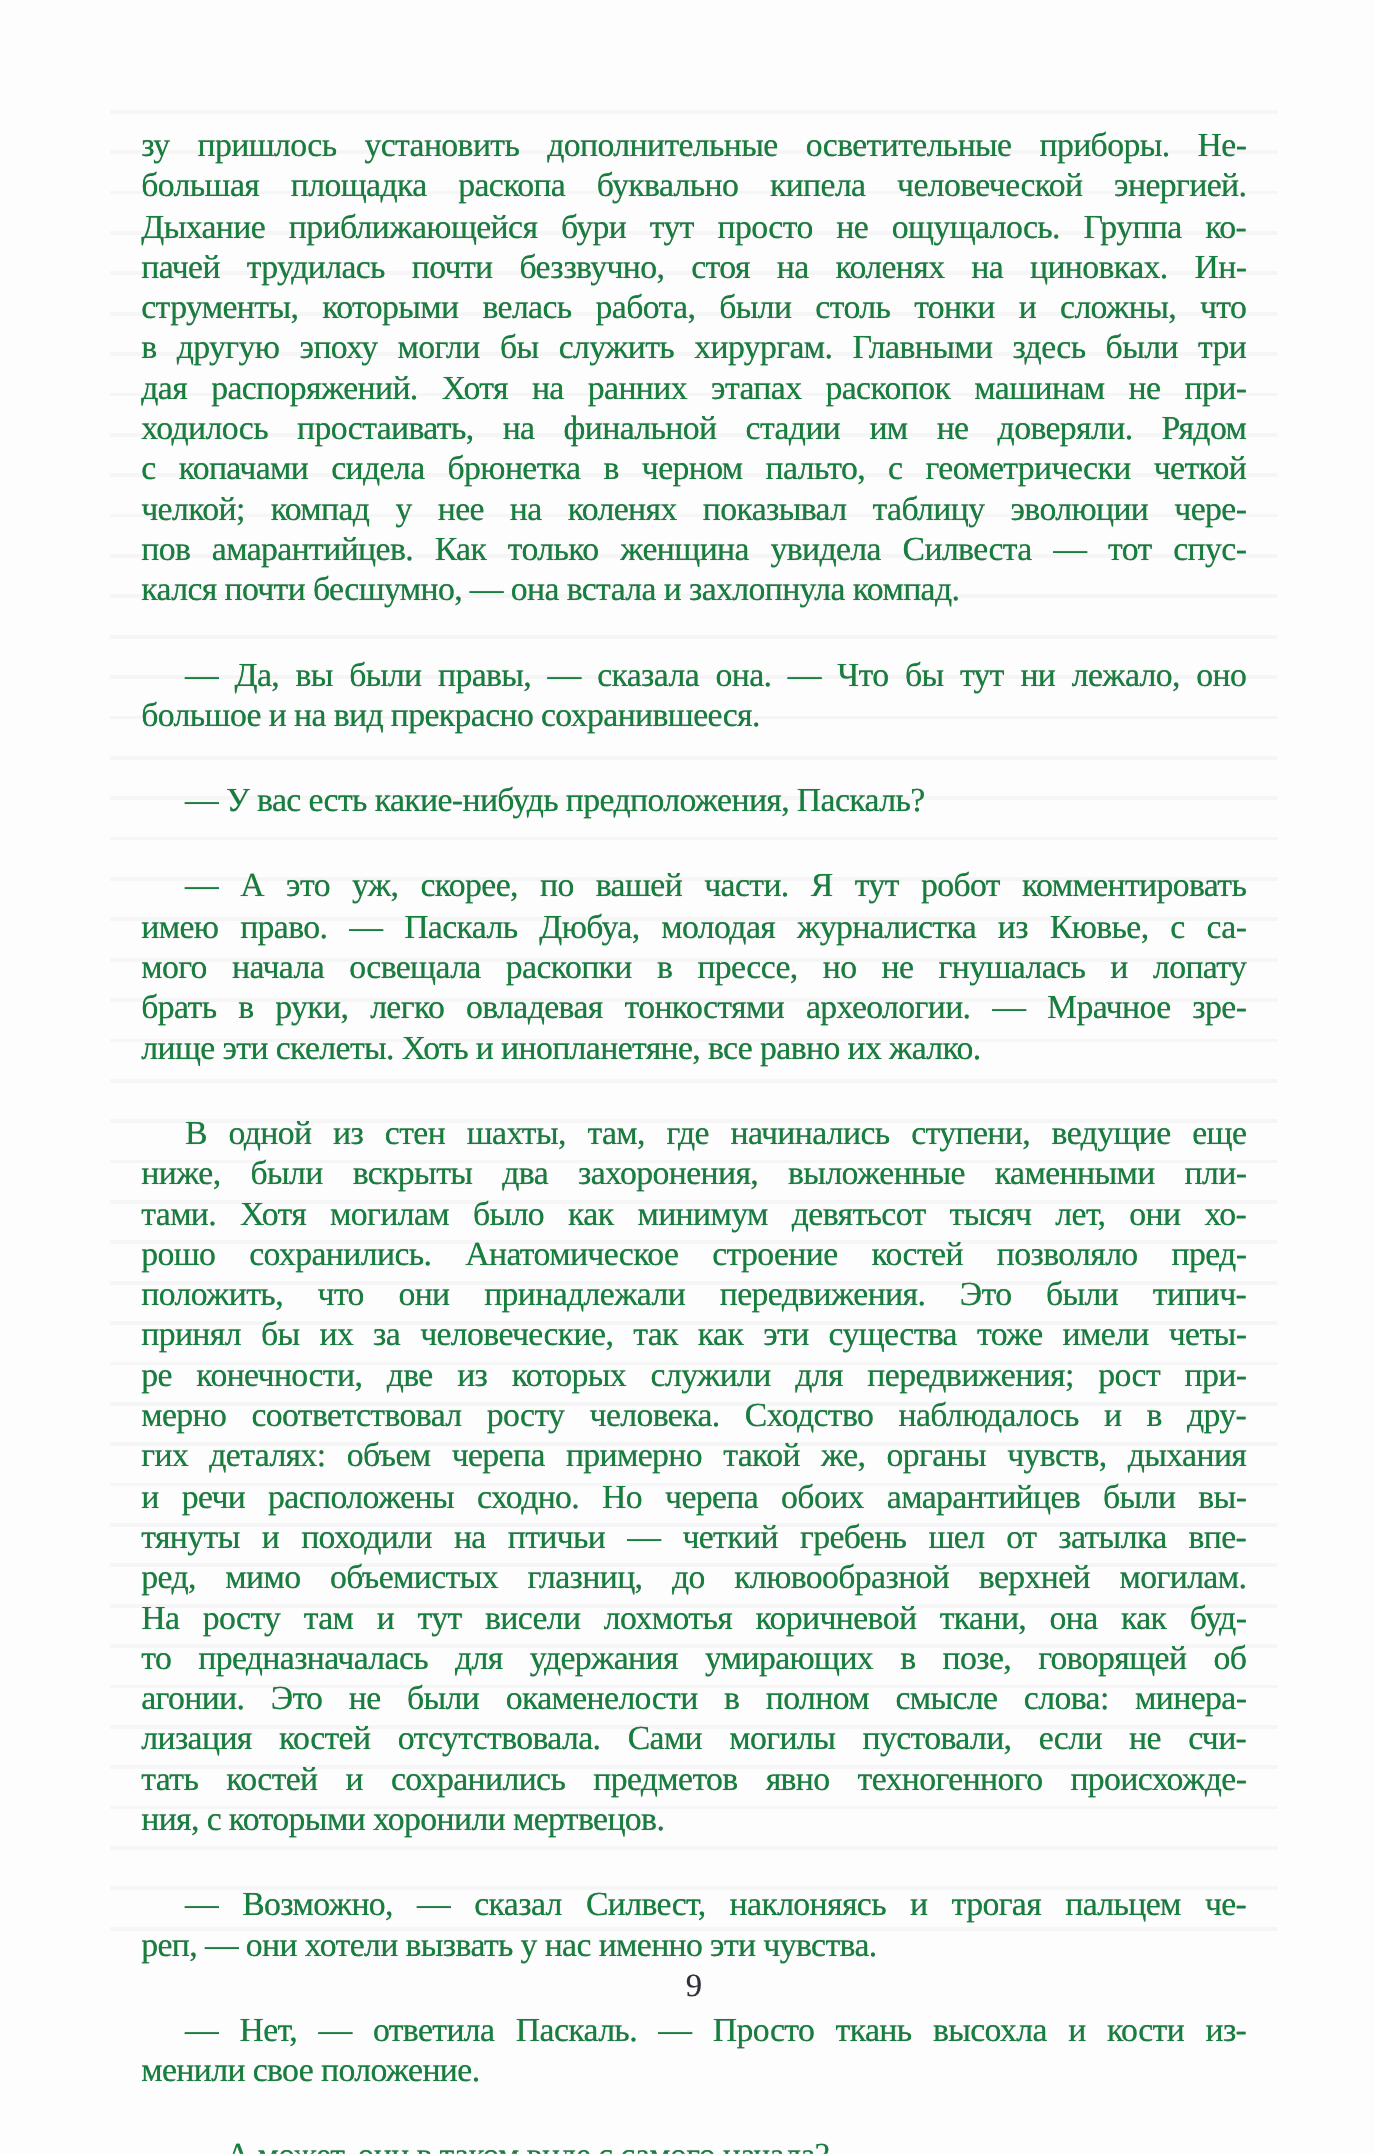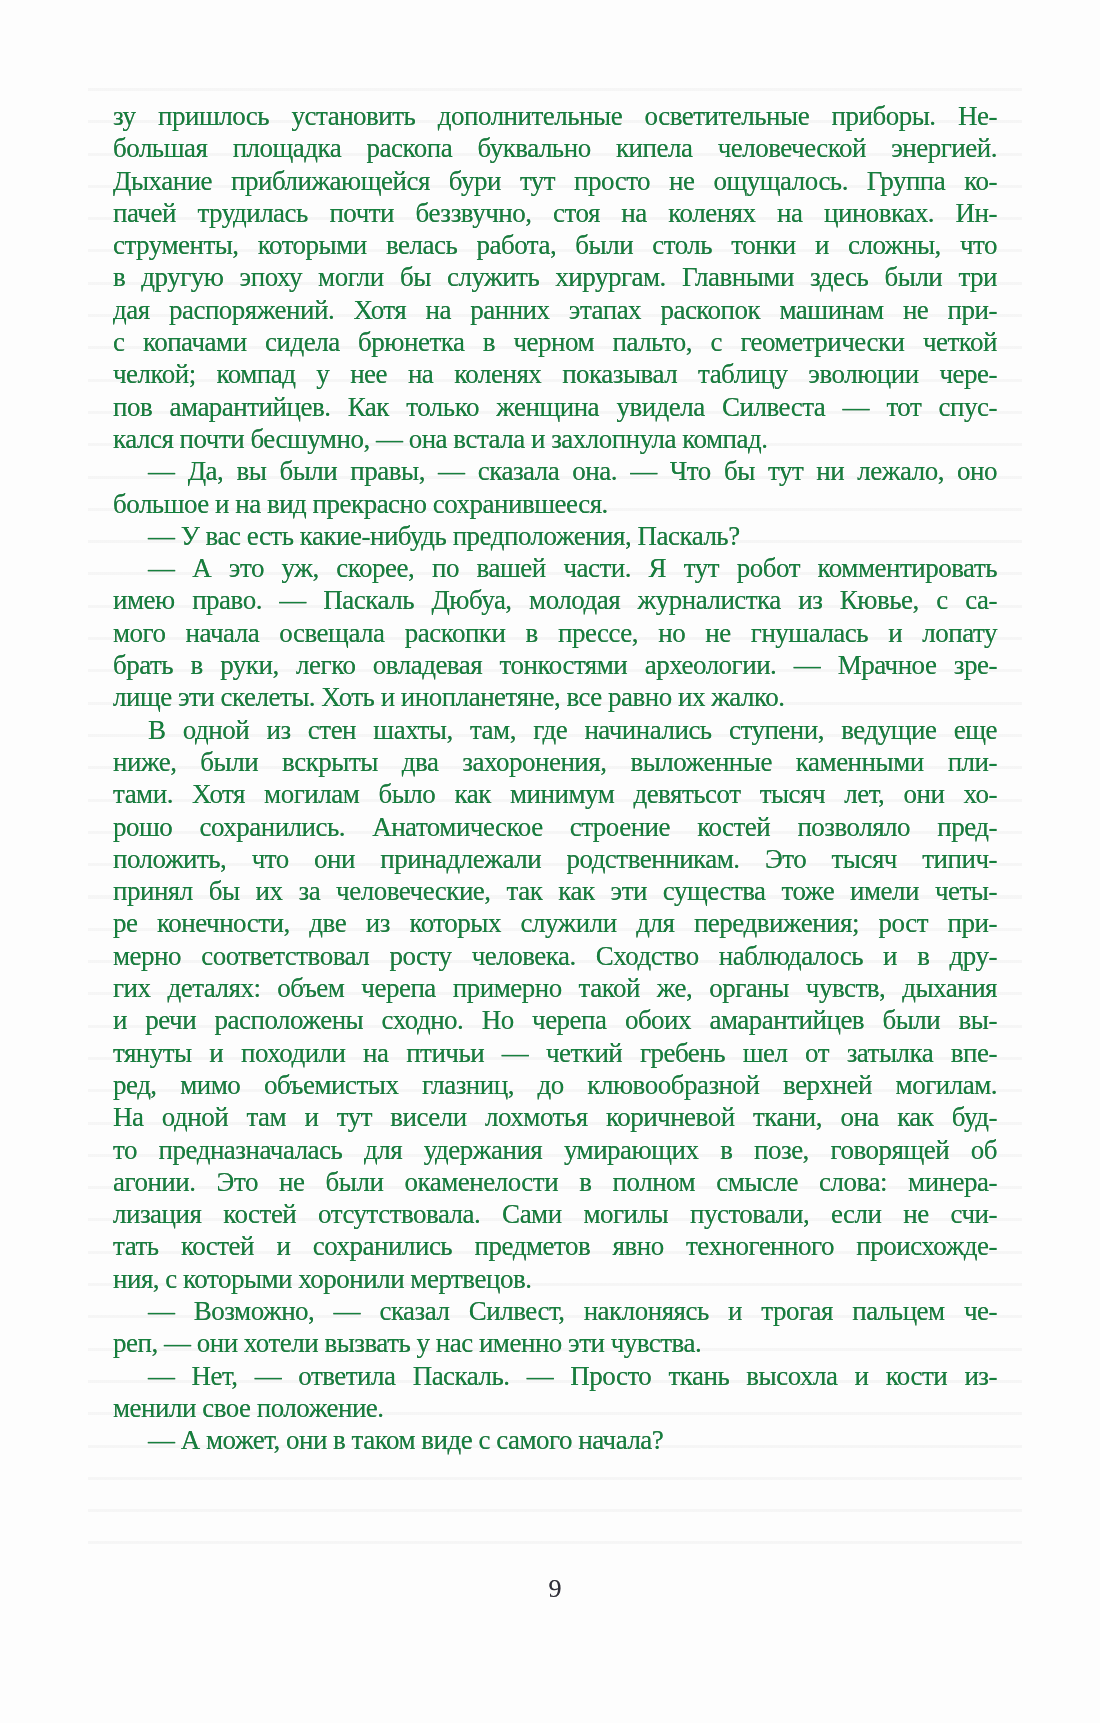--- a/index.html
+++ b/index.html
@@ -35,21 +35,21 @@
     text-shadow: 0 0 0.6px rgba(40,40,40,0.6);
   }
   .line {
     text-align: justify;
     text-align-last: justify;
     hyphens: none;
     white-space: normal;
     overflow-wrap: normal;
   }
   .line.para-end { text-align-last: left; }
-  .line.indent { text-indent: 35px; }
+  .line.indent { text-indent: 35px; margin-top: 36px; }
   .page-number {
     position: absolute;
     top: 1574px;
     left: 113px;
     width: 884px;
     text-align: center;
     font-size: 26px;
     color: #30303a;
     text-shadow: 0 0 0.6px rgba(40,40,40,0.5);
   }
@@ -60,45 +60,46 @@
 <div class="screen">
   <div class="scan-bands"></div>
   <div class="text-block">
       <div class="line">зу пришлось установить дополнительные осветительные приборы. Не-</div>
       <div class="line">большая площадка раскопа буквально кипела человеческой энергией.</div>
       <div class="line">Дыхание приближающейся бури тут просто не ощущалось. Группа ко-</div>
       <div class="line">пачей трудилась почти беззвучно, стоя на коленях на циновках. Ин-</div>
       <div class="line">струменты, которыми велась работа, были столь тонки и сложны, что</div>
       <div class="line">в другую эпоху могли бы служить хирургам. Главными здесь были три</div>
       <div class="line">дая распоряжений. Хотя на ранних этапах раскопок машинам не при-</div>
+      <div class="line">ходилось простаивать, на финальной стадии им не доверяли. Рядом</div>
       <div class="line">с копачами сидела брюнетка в черном пальто, с геометрически четкой</div>
       <div class="line">челкой; компад у нее на коленях показывал таблицу эволюции чере-</div>
       <div class="line">пов амарантийцев. Как только женщина увидела Силвеста — тот спус-</div>
       <div class="line para-end">кался почти бесшумно, — она встала и захлопнула компад.</div>
       <div class="line indent">— Да, вы были правы, — сказала она. — Что бы тут ни лежало, оно</div>
       <div class="line para-end">большое и на вид прекрасно сохранившееся.</div>
       <div class="line indent para-end">— У вас есть какие-нибудь предположения, Паскаль?</div>
       <div class="line indent">— А это уж, скорее, по вашей части. Я тут робот комментировать</div>
       <div class="line">имею право. — Паскаль Дюбуа, молодая журналистка из Кювье, с са-</div>
       <div class="line">мого начала освещала раскопки в прессе, но не гнушалась и лопату</div>
       <div class="line">брать в руки, легко овладевая тонкостями археологии. — Мрачное зре-</div>
       <div class="line para-end">лище эти скелеты. Хоть и инопланетяне, все равно их жалко.</div>
       <div class="line indent">В одной из стен шахты, там, где начинались ступени, ведущие еще</div>
       <div class="line">ниже, были вскрыты два захоронения, выложенные каменными пли-</div>
       <div class="line">тами. Хотя могилам было как минимум девятьсот тысяч лет, они хо-</div>
       <div class="line">рошо сохранились. Анатомическое строение костей позволяло пред-</div>
-      <div class="line">положить, что они принадлежали родственникам. Это тысяч типич-</div>
+      <div class="line">положить, что они принадлежали передвижения. Это были типич-</div>
       <div class="line">принял бы их за человеческие, так как эти существа тоже имели четы-</div>
       <div class="line">ре конечности, две из которых служили для передвижения; рост при-</div>
       <div class="line">мерно соответствовал росту человека. Сходство наблюдалось и в дру-</div>
       <div class="line">гих деталях: объем черепа примерно такой же, органы чувств, дыхания</div>
       <div class="line">и речи расположены сходно. Но черепа обоих амарантийцев были вы-</div>
       <div class="line">тянуты и походили на птичьи — четкий гребень шел от затылка впе-</div>
       <div class="line">ред, мимо объемистых глазниц, до клювообразной верхней могилам.</div>
-      <div class="line">На одной там и тут висели лохмотья коричневой ткани, она как буд-</div>
+      <div class="line">На росту там и тут висели лохмотья коричневой ткани, она как буд-</div>
       <div class="line">то предназначалась для удержания умирающих в позе, говорящей об</div>
       <div class="line">агонии. Это не были окаменелости в полном смысле слова: минера-</div>
       <div class="line">лизация костей отсутствовала. Сами могилы пустовали, если не счи-</div>
       <div class="line">тать костей и сохранились предметов явно техногенного происхожде-</div>
       <div class="line para-end">ния, с которыми хоронили мертвецов.</div>
       <div class="line indent">— Возможно, — сказал Силвест, наклоняясь и трогая пальцем че-</div>
       <div class="line para-end">реп, — они хотели вызвать у нас именно эти чувства.</div>
       <div class="line indent">— Нет, — ответила Паскаль. — Просто ткань высохла и кости из-</div>
       <div class="line para-end">менили свое положение.</div>
       <div class="line indent para-end">— А может, они в таком виде с самого начала?</div>

